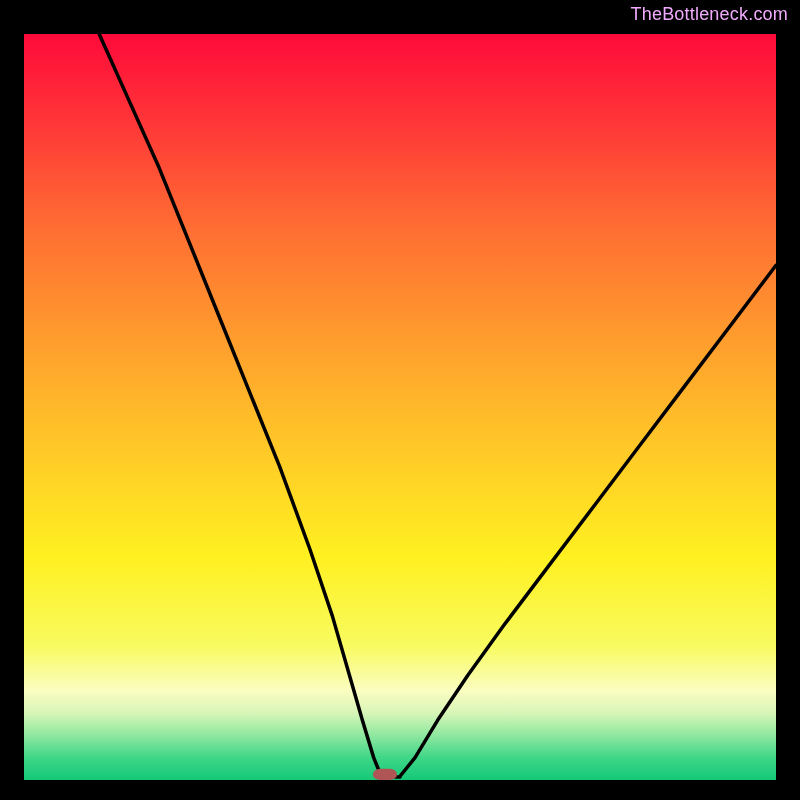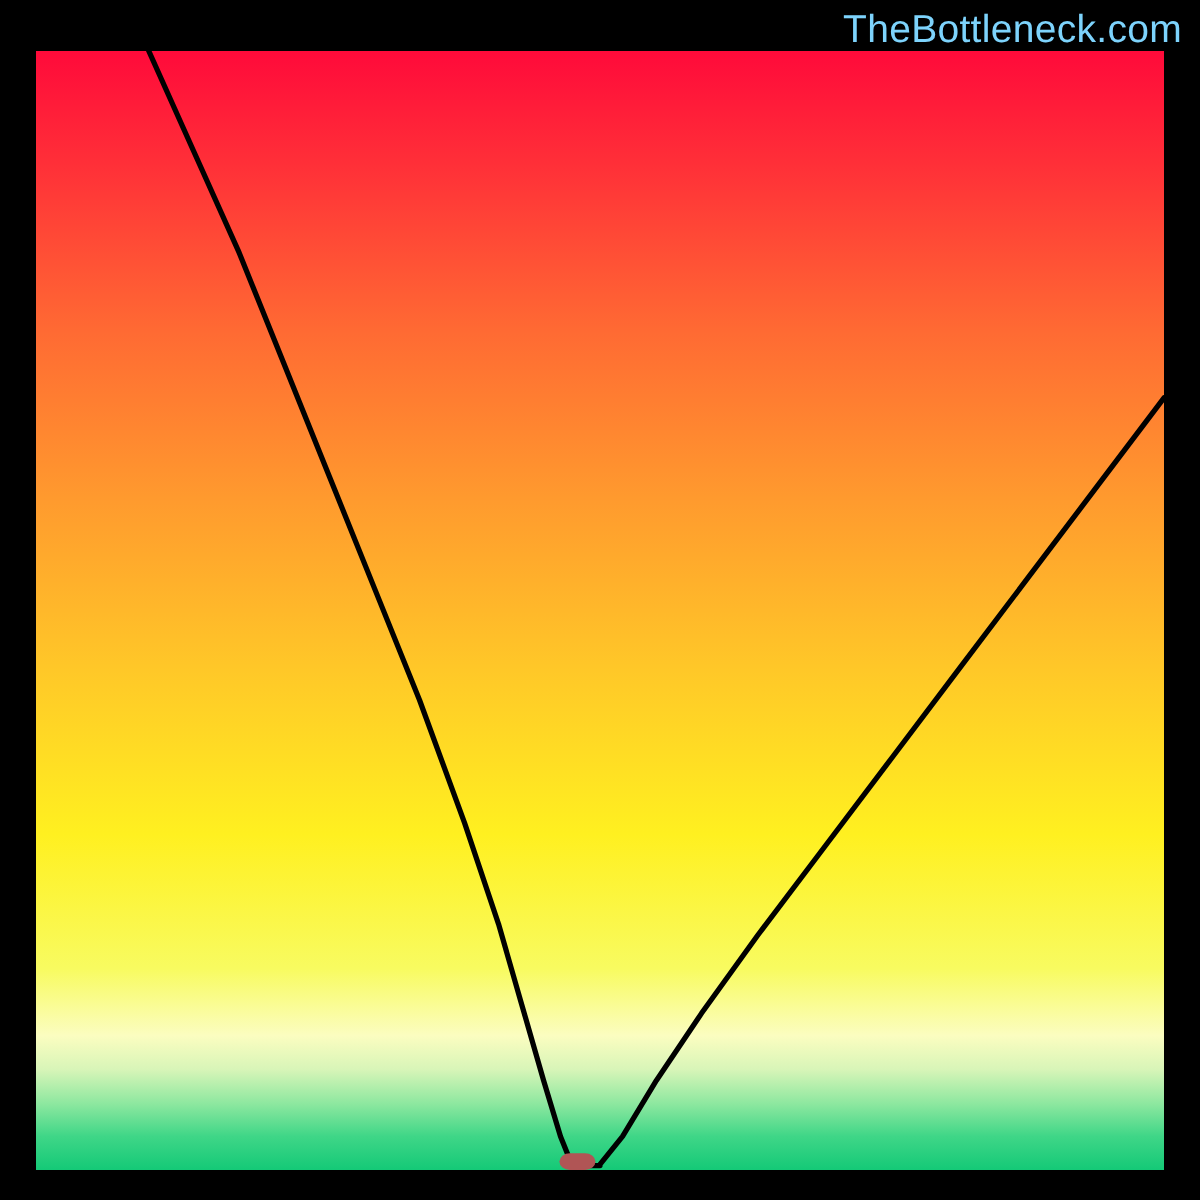--- a/index.html
+++ b/index.html
@@ -12,23 +12,23 @@
   }
   .container {
     position: relative;
     width: 800px;
     height: 800px;
   }
   .watermark {
     position: absolute;
     top: 4px;
     right: 12px;
-    color: #7dd3fc;
+    color: #f0abfc;
     font-family: Arial, Helvetica, sans-serif;
-    font-size: 26px;
+    font-size: 18px;
     z-index: 10;
     letter-spacing: 0.2px;
   }
   svg {
     display: block;
   }
 </style>
 </head>
 <body>
 

